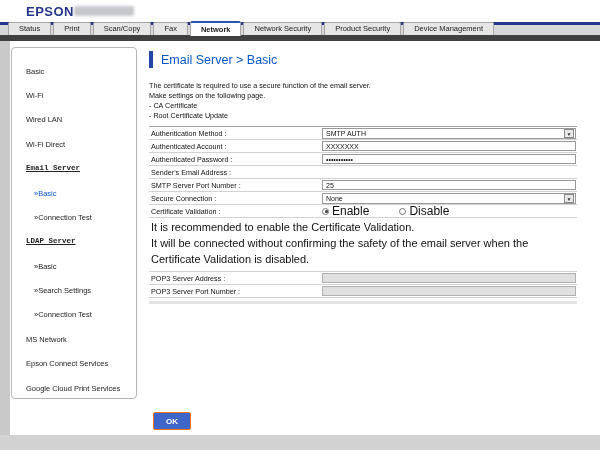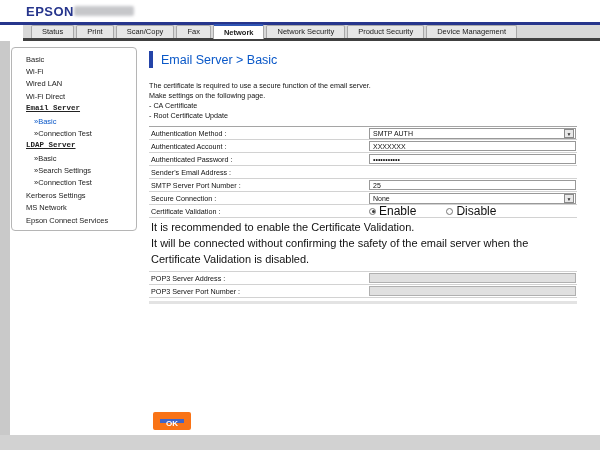--- a/index.html
+++ b/index.html
@@ -14,22 +14,22 @@
     position:absolute; left:26px; top:4px;
     font-size:13px; font-weight:bold; color:#26358c; letter-spacing:.5px;
   }
   .model-redacted {
     position:absolute; left:74px; top:6px; width:60px; height:10px;
     background:#8f9097; opacity:.5; filter:blur(1.6px); border-radius:2px;
   }
   .blue-line { height:3px; background:#26358c; }
   
   .tabbar {
-    height:16px; background:#d8d8d8; border-bottom:3px solid #404040;
-    display:flex; align-items:flex-end; padding-left:8px; position:relative;margin-left:23px;
+    height:16px; background:#d8d8d8; border-bottom:6px solid #404040;
+    display:flex; align-items:flex-end; padding-left:8px; position:relative;
   }
   .tab {
     font-size:7.5px; line-height:10px; height:13px; padding:1px 10px 0;
     background:#e6e6e6; border:1px solid #a8a8a8; border-bottom:none;
     border-radius:2px 2px 0 0; margin-right:2px; color:#222; white-space:nowrap;
     cursor:default;
   }
   .tab.active {
     background:#fff; font-weight:bold; height:15px; padding-top:2px;
     border-top:2px solid #2f54b4; margin-bottom:-1px;
@@ -40,39 +40,39 @@
     border-left:10px solid #c9c9c9; display:flex;
   }
   
   .sidebar {
     width:126px; margin:6px 0 0 1px; padding:5px 0 4px;
     border:1px solid #b5b5b5; border-radius:4px; background:#fff;
     align-self:flex-start;
   }
   .side-item {
     font-size:7.5px; line-height:9px; padding:1.7px 2px 1.7px 14px;
-    color:#222; cursor:default; white-space:nowrap;
+    color:#222; cursor:default; white-space:nowrap;margin-top:12px;
   }
   .side-group { font-weight:bold; text-decoration:underline;font-family:Liberation Mono, monospace; }
   .side-sub { padding-left:22px; }
   .side-active { color:#0a58c8; }
   
   .main { flex:1; padding:10px 23px 0 12px; position:relative; }
   .title-row { display:flex; }
   .title-bar { width:4px; height:17px; background:#2444a8; margin-right:8px; }
   .page-title { font-size:12.5px; color:#0a58c8; padding-top:2px; }
   .intro { margin-top:13px; font-size:7.2px; line-height:1.4; color:#111; }
   
   .form { margin-top:5px; border-top:1px solid #a5a5a5; }
   .frow {
     display:flex; align-items:center; border-bottom:1px solid #d2d2d2;
     height:13px;
   }
   .flabel { width:173px; font-size:7.2px; padding-left:2px; flex-shrink:0; }
-  .fctrl { flex:1; display:flex; align-items:flex-start; padding-right:1px;margin-left:47px; }
+  .fctrl { flex:1; display:flex; align-items:flex-start; padding-right:1px; }
   input.txt {
     width:100%; height:10px; font-size:7px; font-family:"Liberation Sans",sans-serif;
     border:1px solid #999; padding:0 3px; background:#fff; color:#111;
   }
   input.txt:disabled { background:#e0e0e0; border-color:#b0b0b0; }
   .select {
     width:100%; height:11px; border:1px solid #999; background:#fff;
     display:flex; align-items:center; justify-content:space-between;
     font-size:7px; padding-left:3px; cursor:default;
   }
@@ -92,21 +92,21 @@
     border-radius:50%; background:#3a3a3a;
   }
   .note {
     font-size:11px; line-height:1.45; padding:2px 0 3px 2px;
     border-bottom:1px solid #d2d2d2;
   }
   .table-end { height:3px; background:#e3e3e3; margin-top:3px; }
   
   .ok-button {
     position:absolute; left:143px; top:371px; width:38px; height:18px;
-    background:#3f65c8; border:7px solid #f97316; border-radius:2px;
+    background:#3f65c8; border:1px solid #f97316; border-radius:2px;
     color:#fff; font-size:8px; font-weight:bold; font-family:"Liberation Sans",sans-serif;
     cursor:pointer; padding:0;
   }
   
   .footer { height:17px; background:#d2d2d2; }
 </style>
 </head>
 <body>
 
 <div class="header">
@@ -133,23 +133,23 @@
     <div class="side-item">Wi-Fi</div>
     <div class="side-item">Wired LAN</div>
     <div class="side-item">Wi-Fi Direct</div>
     <div class="side-item side-group">Email Server</div>
     <div class="side-item side-sub side-active">»Basic</div>
     <div class="side-item side-sub">»Connection Test</div>
     <div class="side-item side-group">LDAP Server</div>
     <div class="side-item side-sub">»Basic</div>
     <div class="side-item side-sub">»Search Settings</div>
     <div class="side-item side-sub">»Connection Test</div>
-    <div class="side-item">Kerberos Settings</div>
     <div class="side-item">MS Network</div>
     <div class="side-item">Epson Connect Services</div>
+    <div class="side-item">Google Cloud Print Services</div>
   </div>
 
   <div class="main">
     <div class="title-row">
       <div class="title-bar"></div>
       <div class="page-title">Email Server &gt; Basic</div>
     </div>
 
     <div class="intro">
       <div>The certificate is required to use a secure function of the email server.</div>

